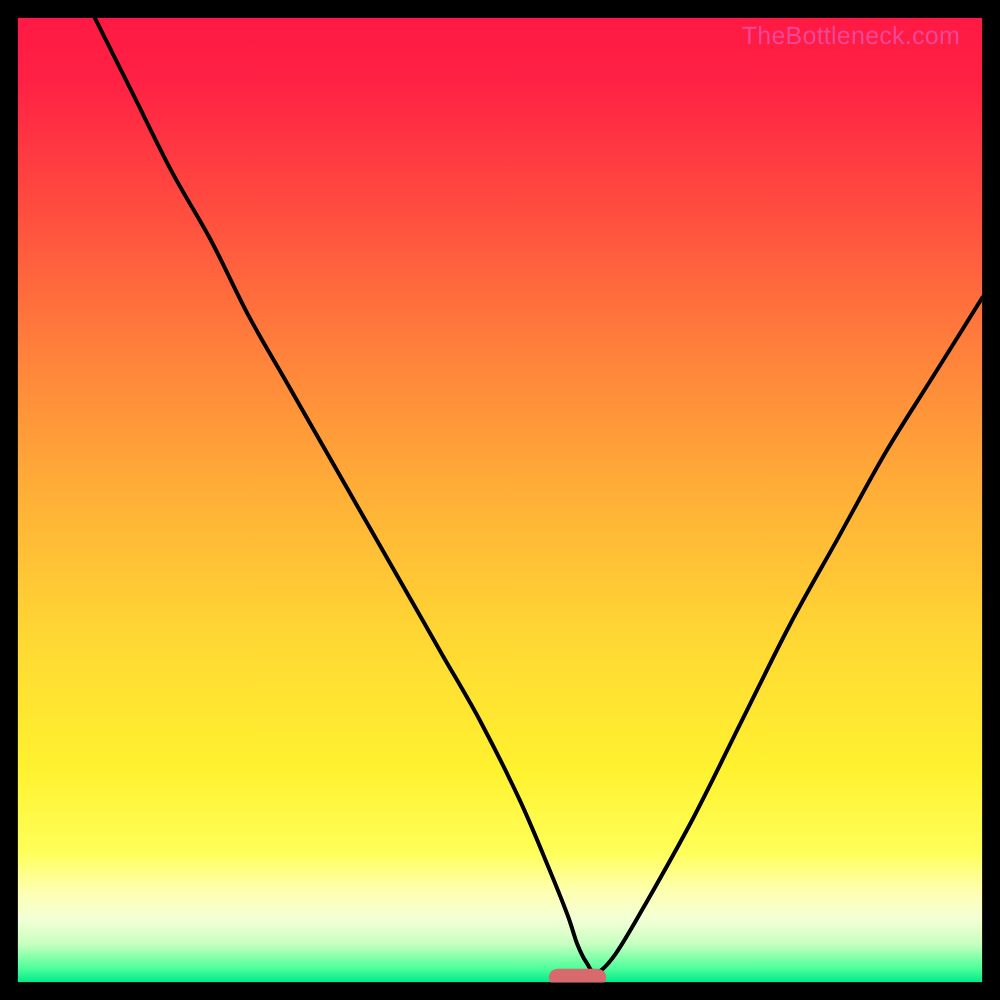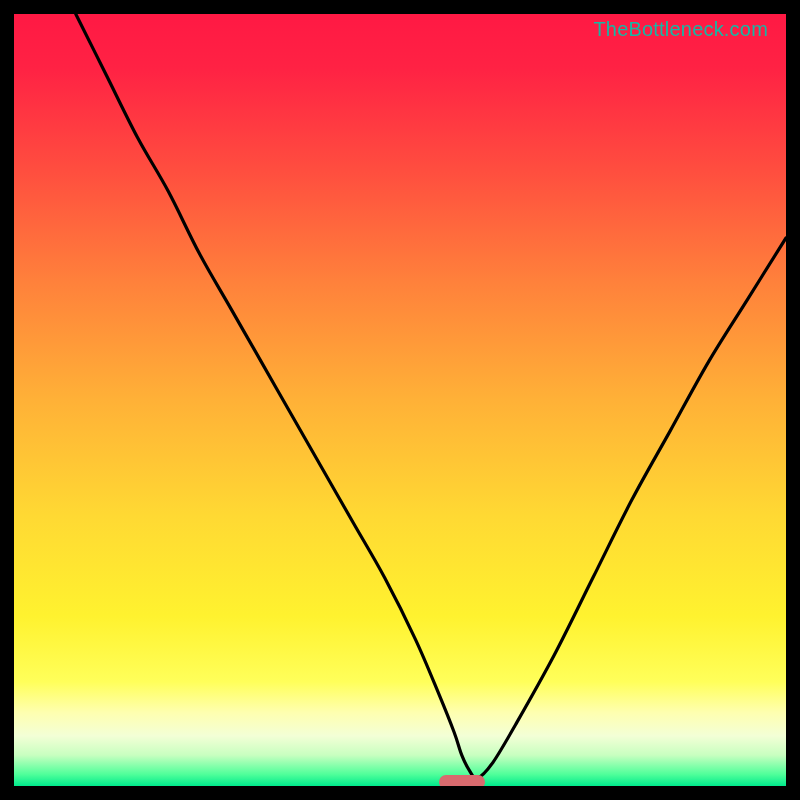--- a/index.html
+++ b/index.html
@@ -23,21 +23,21 @@
     top: 14px;
     width: 772px;
     height: 772px;
     box-sizing: border-box;
     overflow: hidden;
   }
   .watermark {
     position: absolute;
     top: 4px;
     right: 18px;
-    color: #14b8a6;
+    color: #ec4899;
     font-size: 20px;
     font-weight: 500;
     z-index: 10;
     letter-spacing: 0.2px;
   }
   .curve {
     position: absolute;
     left: 0;
     top: 0;
     width: 772px;

